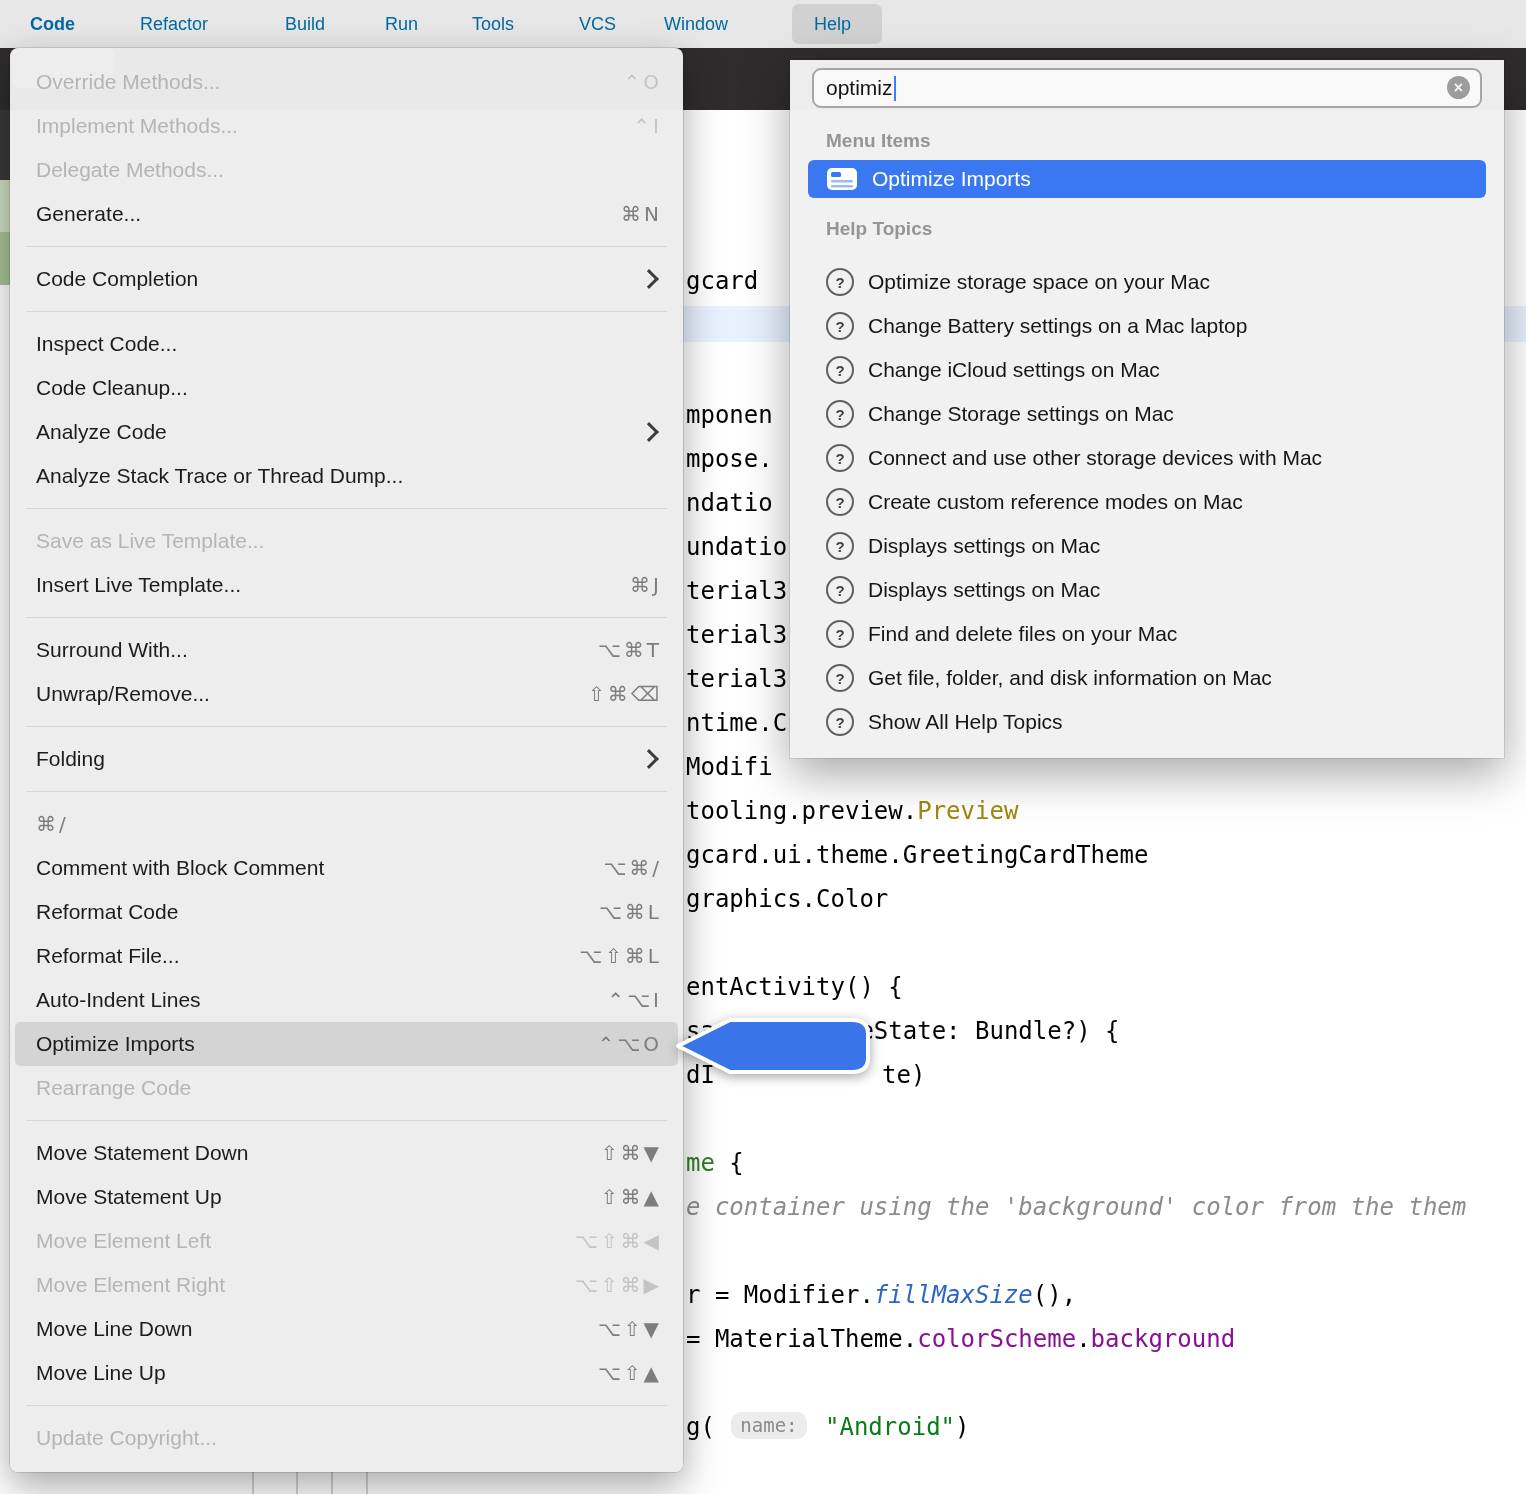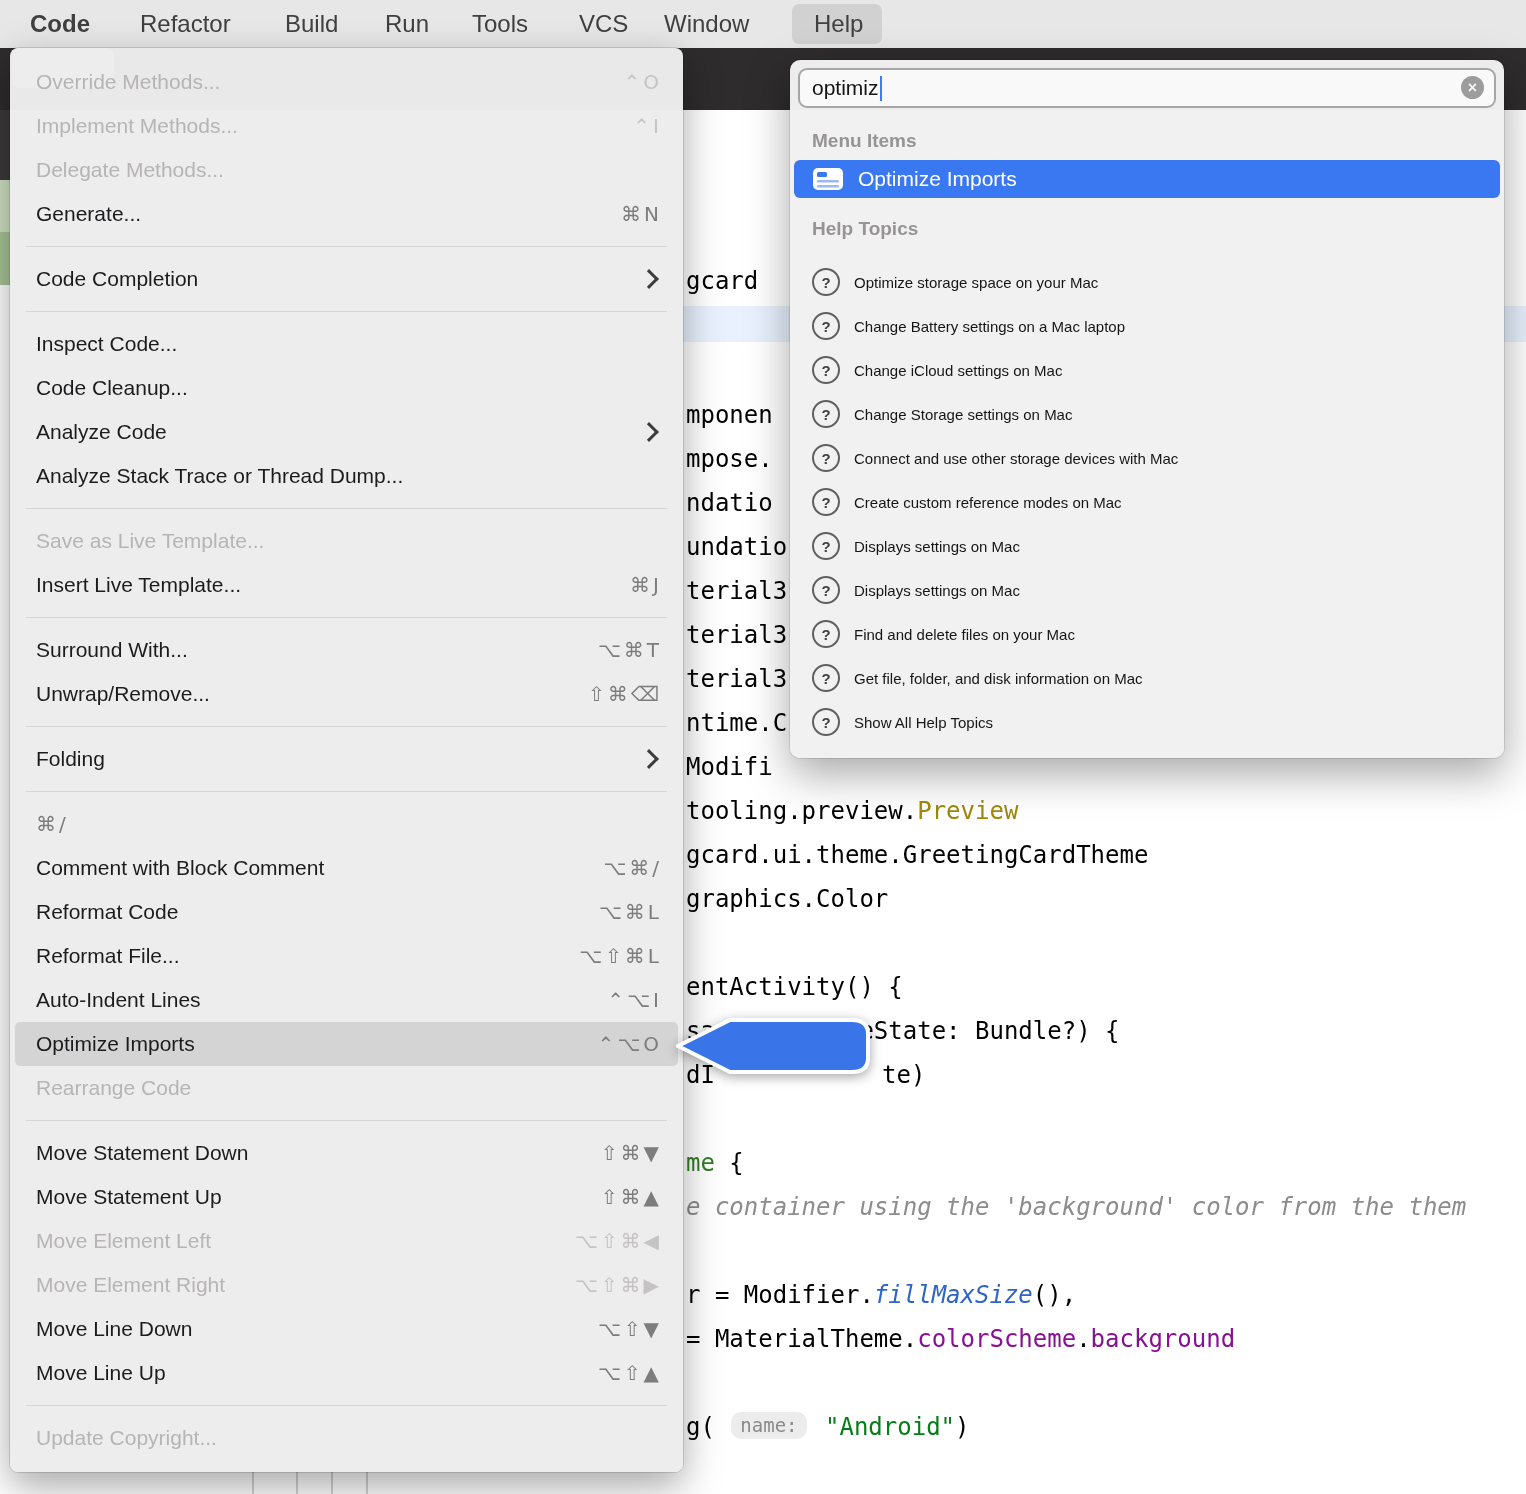--- a/index.html
+++ b/index.html
@@ -3,21 +3,21 @@
 <meta charset="utf-8">
 <style>
   html,body{margin:0;padding:0;}
   body{
     width:1526px;height:1494px;position:relative;overflow:hidden;
     background:#ffffff;font-family:"Liberation Sans",sans-serif;
     -webkit-font-smoothing:antialiased;
   }
   
   .menubar{position:absolute;left:0;top:0;width:1526px;height:48px;background:#e8e7e7;z-index:2;}
-  .mb-label{position:absolute;top:0;height:48px;line-height:48px;font-size:24px;color:#404040;z-index:3;}
+  .mb-label{position:absolute;top:0;height:48px;line-height:48px;font-size:18px;color:#0369a1;z-index:3;}
   .mb-box{position:absolute;top:4px;height:40px;border-radius:7px;z-index:2;}
   .mb-box.code{left:12px;width:102px;background:#f4f3f3;}
   .mb-box.help{left:792px;width:90px;background:#d2d1d1;}
   .titlebar{position:absolute;left:0;top:48px;width:1526px;height:62px;background:#2e2c2d;z-index:1;}
   .edge-dark{position:absolute;left:0;top:110px;width:10px;height:70px;background:#3b393a;z-index:1;}
   .edge-green1{position:absolute;left:0;top:180px;width:10px;height:52px;background:#cfe0c3;z-index:1;}
   .edge-green2{position:absolute;left:0;top:232px;width:10px;height:53px;background:#a8c496;z-index:1;}
   .sel-line{position:absolute;left:660px;top:306px;width:866px;height:36px;background:#e8f1fd;z-index:1;}
   .gutter-line{position:absolute;top:1472px;width:2px;height:22px;background:#d2d2d2;z-index:1;}
   
@@ -55,23 +55,23 @@
   .menu-item.disabled .shortcut{color:#c5c3c3;}
   .menu-item.hl{background:#d5d4d4;}
   .menu-sep{height:1px;background:#d7d6d6;margin:10px 16px;}
   .chev{
     width:11px;height:11px;border-right:3px solid #3c3c3c;border-top:3px solid #3c3c3c;
     transform:rotate(45deg);margin-right:6px;
   }
   
   .help-panel{
     position:absolute;left:790px;top:60px;width:714px;z-index:10;
-    background:rgba(242,241,241,0.98);border-radius:10px;
+    background:rgba(242,241,241,0.98);border-radius:0;
     box-shadow:0 16px 44px rgba(0,0,0,0.35),0 0 0 1px rgba(0,0,0,0.1);
-    padding:8px 0 14px;box-sizing:border-box;
+    padding:8px 14px 14px;box-sizing:border-box;
   }
   .search-field{
     margin:0 8px;height:36px;background:#f9f9f9;border:2px solid #a7a6a6;border-radius:9px;
     display:flex;align-items:center;padding:0 10px 0 12px;position:relative;
   }
   .search-text{font-size:21px;color:#141414;}
   .caret{width:2px;height:25px;background:#3f7df6;margin-left:1px;}
   .clear-btn{
     position:absolute;right:10px;top:6px;width:23px;height:23px;border-radius:50%;
     background:#9d9c9c;color:#f4f4f4;font-size:16px;font-weight:bold;
@@ -85,21 +85,21 @@
     height:38px;margin:0 4px;border-radius:6px;background:#3a78f2;
     display:flex;align-items:center;padding-left:18px;color:#ffffff;font-size:21px;
   }
   .result-icon{width:32px;height:24px;margin-right:14px;display:inline-flex;}
   .hp-row{height:44px;display:flex;align-items:center;padding-left:22px;}
   .qicon{
     width:24px;height:24px;border-radius:50%;border:2px solid #606060;color:#3f3f3f;
     font-size:15px;font-weight:bold;display:flex;align-items:center;justify-content:center;
     margin-right:14px;flex:none;
   }
-  .hp-label{font-size:15px;color:#161616;white-space:nowrap;}
+  .hp-label{font-size:21px;color:#161616;white-space:nowrap;}
   
   .arrow-callout{position:absolute;left:670px;top:1012px;z-index:20;
     filter:drop-shadow(0 3px 6px rgba(0,0,0,0.35));}
 </style>
 </head>
 <body>
 
 <div class="titlebar"></div>
 <div class="edge-dark"></div>
 <div class="edge-green1"></div>

